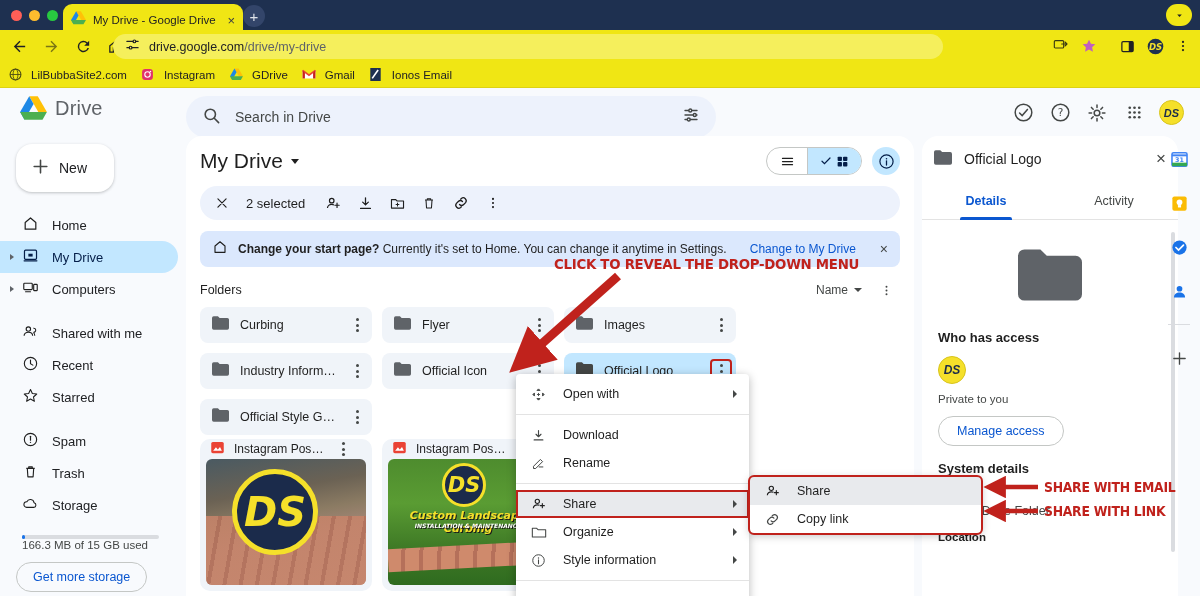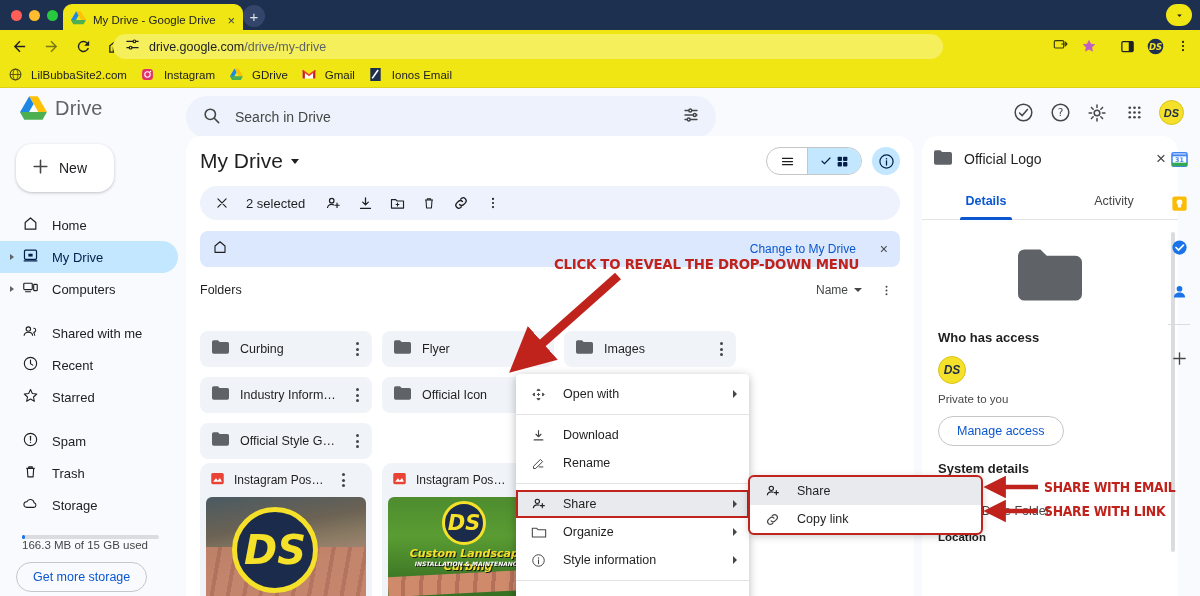--- a/index.html
+++ b/index.html
@@ -171,40 +171,40 @@
   .banner-text b { font-weight: bold; }
   .banner-link { margin-left: auto; font-size: 12px; color: #0b57d0; cursor: pointer; white-space: nowrap; }
   .banner-x { font-size: 14px; color: #444746; cursor: pointer; margin-left: 14px; }
 
   .section-row { display: flex; align-items: center; height: 34px; padding: 0 14px; margin-top: 6px; }
   .section-label { font-size: 12.5px; color: #1f1f1f; }
   .sort-ctrl { margin-left: auto; display: flex; align-items: center; gap: 10px; }
   .sort-name { font-size: 12px; color: #444746; display: flex; align-items: center; gap: 6px; cursor: pointer; }
   .sort-caret { width: 0; height: 0; border-top: 4px solid #444746; border-left: 4px solid transparent; border-right: 4px solid transparent; }
 
-  .grid { display: flex; flex-wrap: wrap; gap: 10px; padding: 0 14px; margin-top: 24px; }
+  .grid { display: flex; flex-wrap: wrap; gap: 10px; padding: 0 14px; }
   .folder-card {
     width: 172px; height: 36px; background: #f0f4f9; border-radius: 8px;
     display: flex; align-items: center; padding: 0 6px 0 12px; gap: 11px; cursor: pointer;
   }
   .folder-card.selected { background: #c2e7ff; }
   .folder-name {
     font-size: 12.5px; color: #1f1f1f; flex: 1; white-space: nowrap;
     overflow: hidden; text-overflow: ellipsis;
   }
   .kebab { width: 18px; display: flex; flex-direction: column; align-items: center; gap: 2.5px; cursor: pointer; padding: 3px 0; }
   .kdot { width: 3px; height: 3px; border-radius: 50%; background: #444746; }
   .kebab.boxed { outline: 2px solid #c0221c; border-radius: 2px; }
 
   .files-grid { display: flex; gap: 10px; padding: 0 14px; margin-top: 4px; }
   .file-card {
     width: 172px; height: 152px; background: #f0f4f9; border-radius: 10px; overflow: hidden;
     display: flex; flex-direction: column; cursor: pointer;
   }
-  .file-head { height: 34px; display: flex; align-items: center; padding: 0 20px 0 10px; gap: 9px; }
+  .file-head { height: 20px; display: flex; align-items: center; padding: 0 20px 0 10px; gap: 9px; }
   .file-name { font-size: 12px; color: #1f1f1f; flex: 1; white-space: nowrap; overflow: hidden; text-overflow: ellipsis; }
   .file-thumb { flex: 1; margin: 0 6px 6px 6px; border-radius: 6px; overflow: hidden; position: relative; }
 
   
   .details {
     position: absolute; left: 922px; top: 48px; width: 256px; height: 460px;
     background: #fff; border-radius: 16px 16px 0 0; overflow: hidden;
   }
   .det-head { height: 46px; display: flex; align-items: center; padding: 0 12px; gap: 12px; }
   .det-title { font-size: 14px; color: #1f1f1f; flex: 1; white-space: nowrap; overflow: hidden; text-overflow: ellipsis; }
@@ -699,20 +699,21 @@
             </svg>
         </span>
       </div>
 
       <div class="banner">
         <span>
           <svg width="16" height="16" viewBox="0 0 24 24">
               <path d="M12 4.2 4.5 10.5V20h15v-9.5z" fill="none" stroke="#1f1f1f" stroke-width="1.7" stroke-linejoin="round"></path>
             </svg>
         </span>
+        <span class="banner-text"><b>Change your start page?</b> <span>Currently it's set to Home. You can change it anytime in Settings.</span></span>
         <span class="banner-link">Change to My Drive</span>
         <span class="banner-x">×</span>
       </div>
 
       <div class="section-row">
         <span class="section-label">Folders</span>
         <div class="sort-ctrl">
           <span class="sort-name">
             <span>Name</span>
             <span class="sort-caret"></span>

